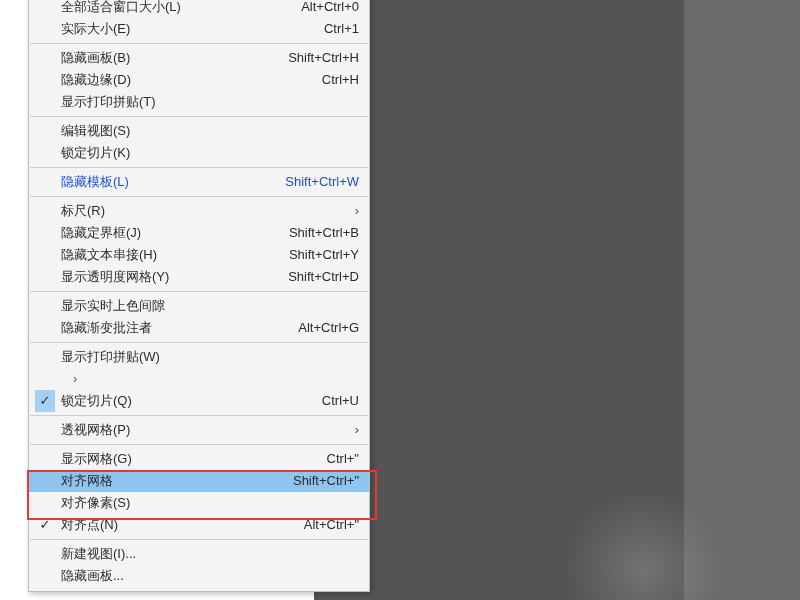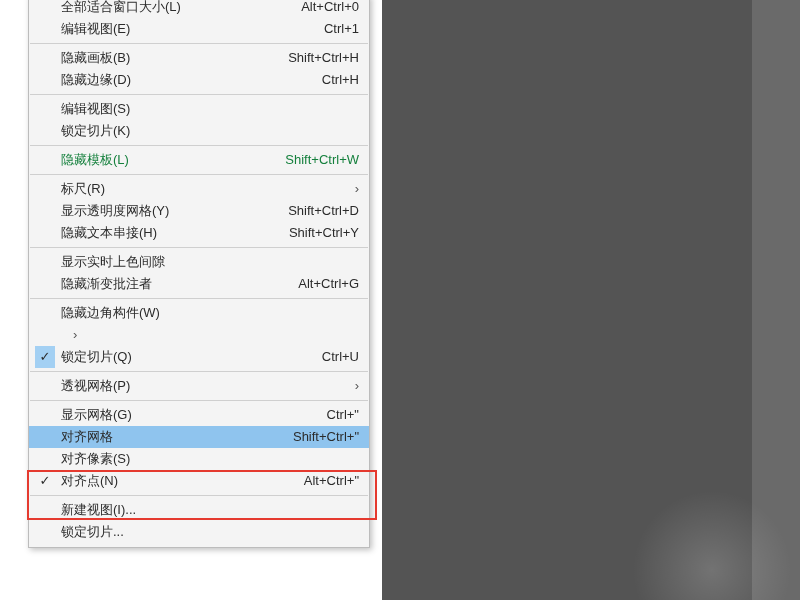--- a/index.html
+++ b/index.html
@@ -7,21 +7,21 @@
     padding: 0;
     width: 800px;
     height: 600px;
     overflow: hidden;
     font-family: "Microsoft YaHei", "SimSun", Arial, sans-serif;
     font-size: 13px;
     background: #6a6a6a;
   }
   .stage {
     position: relative;
-    width: 752px;
+    width: 684px;
     height: 600px;
   }
   
   .artboard {
     position: absolute;
     left: 0px;
     top: -50px;
     width: 420px;
     height: 700px;
     background: #ffffff;
@@ -76,21 +76,21 @@
     flex: 1 1 auto;
   }
   .menu-item .shortcut {
     flex: 0 0 auto;
     color: #2b2b2b;
     text-align: right;
     padding-left: 12px;
   }
   .menu-item.disabled .label,
   .menu-item.disabled .shortcut {
-    color: #15803d;
+    color: #1d4ed8;
   }
   .menu-item.highlight {
     background: #8fc4ee;
   }
   .menu-sep {
     height: 1px;
     background: #cfcfcf;
     margin: 3px 1px;
   }
   .check {
@@ -142,68 +142,75 @@
   <div class="right-panel">
     <div class="corner-glow"></div>
   </div>
 
   <div class="menu" id="menu">
       <div class="menu-item">
         <span class="label">全部适合窗口大小(L)</span>
         <span class="shortcut">Alt+Ctrl+0</span>
       </div>
       <div class="menu-item">
-        <span class="label">编辑视图(E)</span>
+        <span class="label">实际大小(E)</span>
         <span class="shortcut">Ctrl+1</span>
       </div>
       <div class="menu-sep"></div>
       <div class="menu-item">
         <span class="label">隐藏画板(B)</span>
         <span class="shortcut">Shift+Ctrl+H</span>
       </div>
       <div class="menu-item">
         <span class="label">隐藏边缘(D)</span>
         <span class="shortcut">Ctrl+H</span>
+      </div>
+      <div class="menu-item">
+        <span class="label">显示打印拼贴(T)</span>
       </div>
       <div class="menu-sep"></div>
       <div class="menu-item">
         <span class="label">编辑视图(S)</span>
       </div>
       <div class="menu-item">
         <span class="label">锁定切片(K)</span>
       </div>
       <div class="menu-sep"></div>
       <div class="menu-item disabled">
         <span class="label">隐藏模板(L)</span>
         <span class="shortcut">Shift+Ctrl+W</span>
       </div>
       <div class="menu-sep"></div>
       <div class="menu-item">
         <span class="label">标尺(R)</span>
         <span class="sub-arrow">›</span>
       </div>
       <div class="menu-item">
+        <span class="label">隐藏定界框(J)</span>
+        <span class="shortcut">Shift+Ctrl+B</span>
+      </div>
+      <div class="menu-item">
+        <span class="label">隐藏文本串接(H)</span>
+        <span class="shortcut">Shift+Ctrl+Y</span>
+      </div>
+      <div class="menu-item">
         <span class="label">显示透明度网格(Y)</span>
         <span class="shortcut">Shift+Ctrl+D</span>
       </div>
-      <div class="menu-item">
-        <span class="label">隐藏文本串接(H)</span>
-        <span class="shortcut">Shift+Ctrl+Y</span>
-      </div>
       <div class="menu-sep"></div>
       <div class="menu-item">
         <span class="label">显示实时上色间隙</span>
       </div>
       <div class="menu-item">
         <span class="label">隐藏渐变批注者</span>
         <span class="shortcut">Alt+Ctrl+G</span>
       </div>
       <div class="menu-sep"></div>
       <div class="menu-item">
-        <span class="label">隐藏边角构件(W)</span>
+        <span class="label">显示打印拼贴(W)</span>
       </div>
       <div class="menu-item">
         <span class="sub-arrow">›</span>
       </div>
       <div class="menu-item">
         <span class="check bg">✓</span>
         <span class="label">锁定切片(Q)</span>
         <span class="shortcut">Ctrl+U</span>
       </div>
       <div class="menu-sep"></div>
@@ -226,18 +233,18 @@
       <div class="menu-item">
         <span class="check">✓</span>
         <span class="label">对齐点(N)</span>
         <span class="shortcut">Alt+Ctrl+"</span>
       </div>
       <div class="menu-sep"></div>
       <div class="menu-item">
         <span class="label">新建视图(I)...</span>
       </div>
       <div class="menu-item">
-        <span class="label">锁定切片...</span>
+        <span class="label">隐藏画板...</span>
       </div>
     </div>
 
   <div class="red-box"></div>
 </div>
 
 </body></html>

